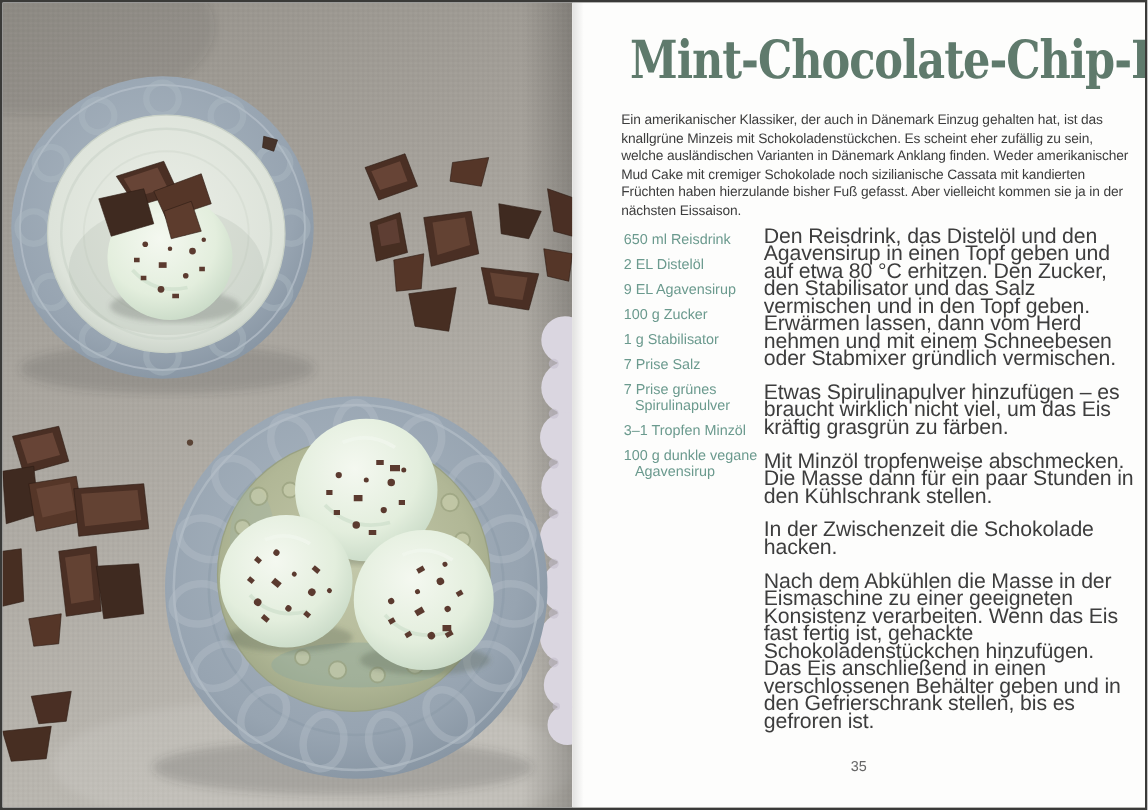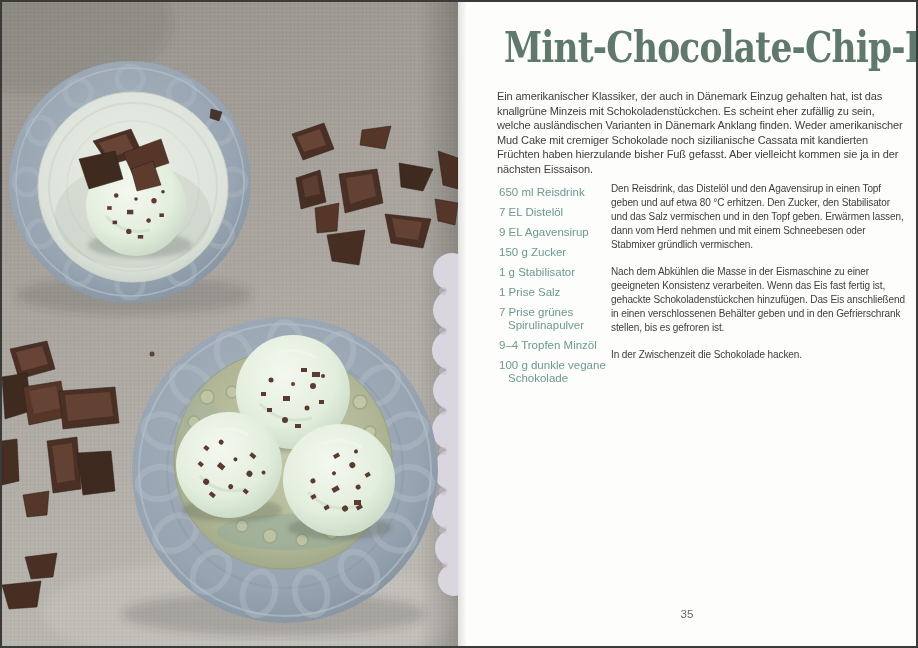--- a/index.html
+++ b/index.html
@@ -25,21 +25,21 @@
     position:absolute;left:39px;top:87px;width:412px;margin:0;
     font-size:11px;line-height:14.5px;letter-spacing:-.1px;color:#3d3d3d;
   }
   .ingredients{
     position:absolute;left:41px;top:168px;width:114px;
     font-size:11.5px;line-height:13px;color:#6b9a8e;margin-top:16px;
   }
   .ingredient{margin:0 0 7px 0;padding-left:9px;text-indent:-9px;}
   .steps{
     position:absolute;left:153px;top:180px;width:296px;
-    font-size:10px;line-height:14px;letter-spacing:-.1px;color:#3d3d3d;
+    font-size:17px;line-height:14px;letter-spacing:-.1px;color:#3d3d3d;
   }
   .steps p{margin:0 0 13px 0;}
   .pageno{
     position:absolute;top:606px;left:0;width:100%;text-align:center;
     font-size:11.5px;color:#666;
   }
 </style>
 </head>
 <body>
 
@@ -280,31 +280,33 @@
     </svg>
   </div>
 
   <div class="text-page">
     <h1 class="title">Mint-Chocolate-Chip-Eis</h1>
 
     <p class="intro">Ein amerikanischer Klassiker, der auch in Dänemark Einzug gehalten hat, ist das knallgrüne Minzeis mit Schokoladenstückchen. Es scheint eher zufällig zu sein, welche ausländischen Varianten in Dänemark Anklang finden. Weder amerikanischer Mud Cake mit cremiger Schokolade noch sizilianische Cassata mit kandierten Früchten haben hierzulande bisher Fuß gefasst. Aber vielleicht kommen sie ja in der nächsten Eissaison.</p>
 
     <div class="ingredients">
       <div class="ingredient">650 ml Reisdrink</div>
-      <div class="ingredient">7 EL Distelöl</div>
+      <div class="ingredient">2 EL Distelöl</div>
       <div class="ingredient">9 EL Agavensirup</div>
-      <div class="ingredient">150 g Zucker</div>
+      <div class="ingredient">100 g Zucker</div>
       <div class="ingredient">1 g Stabilisator</div>
-      <div class="ingredient">1 Prise Salz</div>
+      <div class="ingredient">7 Prise Salz</div>
       <div class="ingredient">7 Prise grünes Spirulinapulver</div>
-      <div class="ingredient">9–4 Tropfen Minzöl</div>
-      <div class="ingredient">100 g dunkle vegane Schokolade</div>
+      <div class="ingredient">3–1 Tropfen Minzöl</div>
+      <div class="ingredient">100 g dunkle vegane Agavensirup</div>
     </div>
 
     <div class="steps">
       <p>Den Reisdrink, das Distelöl und den Agavensirup in einen Topf geben und auf etwa 80 °C erhitzen. Den Zucker, den Stabilisator und das Salz vermischen und in den Topf geben. Erwärmen lassen, dann vom Herd nehmen und mit einem Schneebesen oder Stabmixer gründlich vermischen.</p>
+      <p>Etwas Spirulinapulver hinzufügen – es braucht wirklich nicht viel, um das Eis kräftig grasgrün zu färben.</p>
+      <p>Mit Minzöl tropfenweise abschmecken. Die Masse dann für ein paar Stunden in den Kühlschrank stellen.</p>
+      <p>In der Zwischenzeit die Schokolade hacken.</p>
       <p>Nach dem Abkühlen die Masse in der Eismaschine zu einer geeigneten Konsistenz verarbeiten. Wenn das Eis fast fertig ist, gehackte Schokoladenstückchen hinzufügen. Das Eis anschließend in einen verschlossenen Behälter geben und in den Gefrierschrank stellen, bis es gefroren ist.</p>
-      <p>In der Zwischenzeit die Schokolade hacken.</p>
     </div>
 
     <div class="pageno">35</div>
   </div>
 </div>
 
 </body></html>

